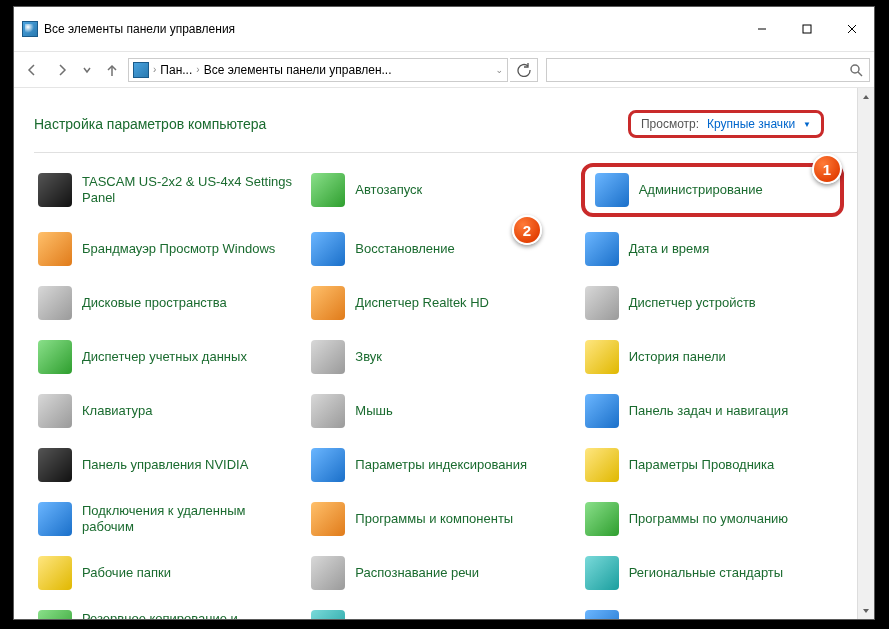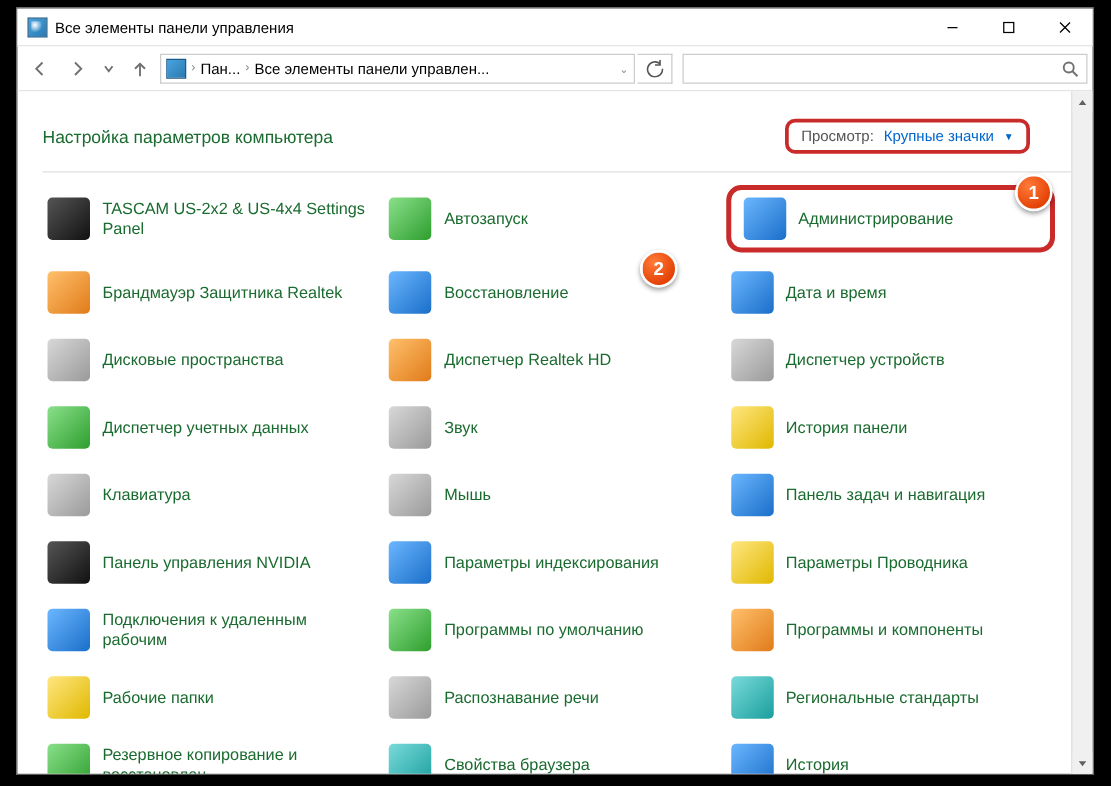--- a/index.html
+++ b/index.html
@@ -16,21 +16,21 @@
     position: absolute;
     left: 13px; top: 6px;
     width: 862px; height: 614px;
     background: #fff;
     border: 1px solid #5a5a5a;
     display: flex;
     flex-direction: column;
   }
   
   .titlebar {
-    height: 30px;
+    height: 45px;
     display: flex;
     align-items: center;
     padding-left: 8px;
     background: #fff;
     border-bottom: 1px solid #e5e5e5;
   }
   .titlebar .app-icon {
     width: 16px; height: 16px;
     background: linear-gradient(135deg,#4aa3df 0%,#2a7ab0 100%);
     border:1px solid #1a5a8a;
@@ -267,21 +267,21 @@
         <div class="item">
           <div class="ico ic-green"></div>
           <div class="txt">Автозапуск</div>
         </div>
         <div class="item highlight">
           <div class="ico ic-blue"></div>
           <div class="txt">Администрирование</div>
         </div>
         <div class="item">
           <div class="ico ic-orange"></div>
-          <div class="txt">Брандмауэр Защитника Realtek</div>
+          <div class="txt">Брандмауэр Просмотр Windows</div>
         </div>
         <div class="item">
           <div class="ico ic-blue"></div>
           <div class="txt">Восстановление</div>
         </div>
         <div class="item">
           <div class="ico ic-blue"></div>
           <div class="txt">Дата и время</div>
         </div>
         <div class="item">
@@ -330,26 +330,26 @@
         </div>
         <div class="item">
           <div class="ico ic-yellow"></div>
           <div class="txt">Параметры Проводника</div>
         </div>
         <div class="item">
           <div class="ico ic-blue"></div>
           <div class="txt">Подключения к удаленным рабочим</div>
         </div>
         <div class="item">
+          <div class="ico ic-orange"></div>
+          <div class="txt">Программы и компоненты</div>
+        </div>
+        <div class="item">
           <div class="ico ic-green"></div>
           <div class="txt">Программы по умолчанию</div>
-        </div>
-        <div class="item">
-          <div class="ico ic-orange"></div>
-          <div class="txt">Программы и компоненты</div>
         </div>
         <div class="item">
           <div class="ico ic-yellow"></div>
           <div class="txt">Рабочие папки</div>
         </div>
         <div class="item">
           <div class="ico ic-grey"></div>
           <div class="txt">Распознавание речи</div>
         </div>
         <div class="item">

